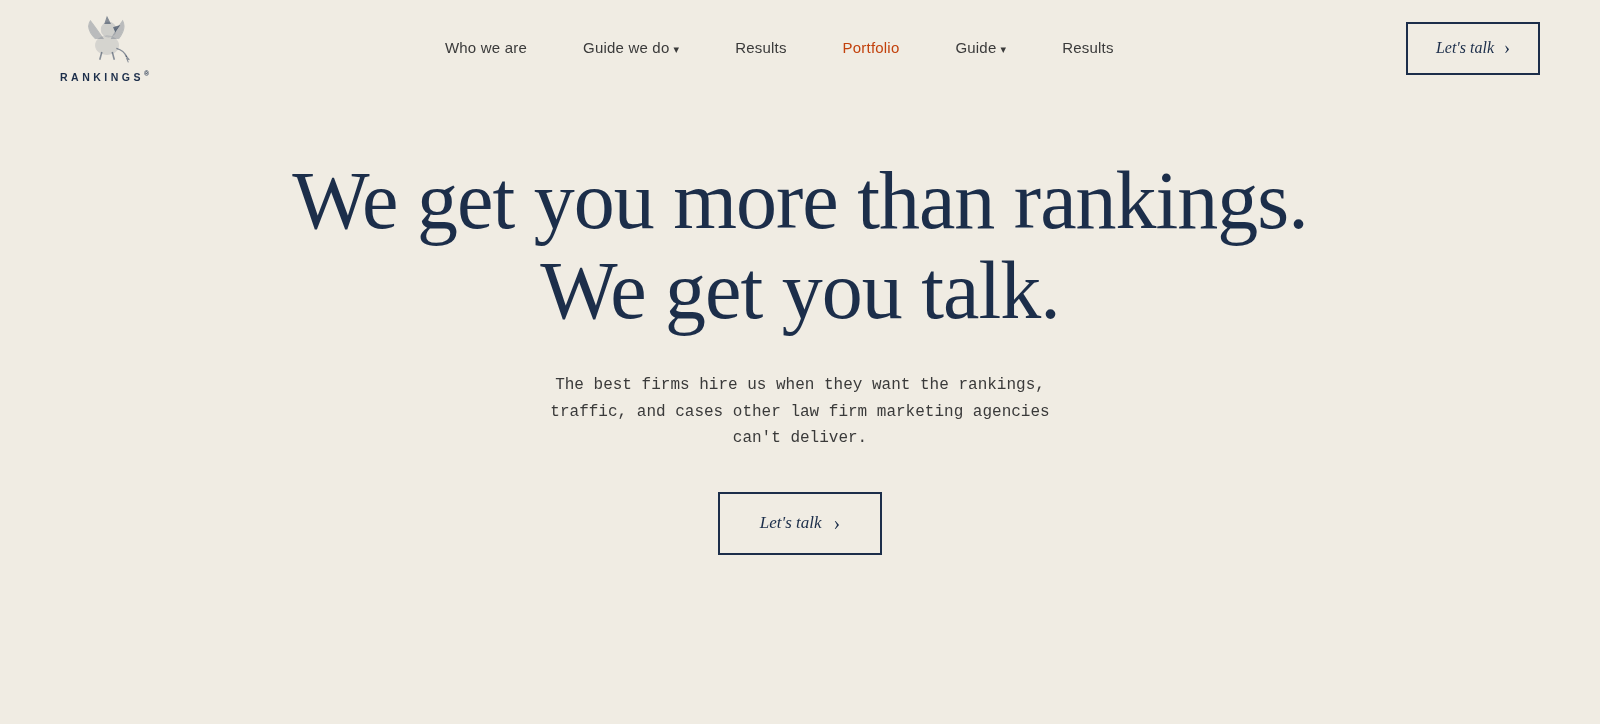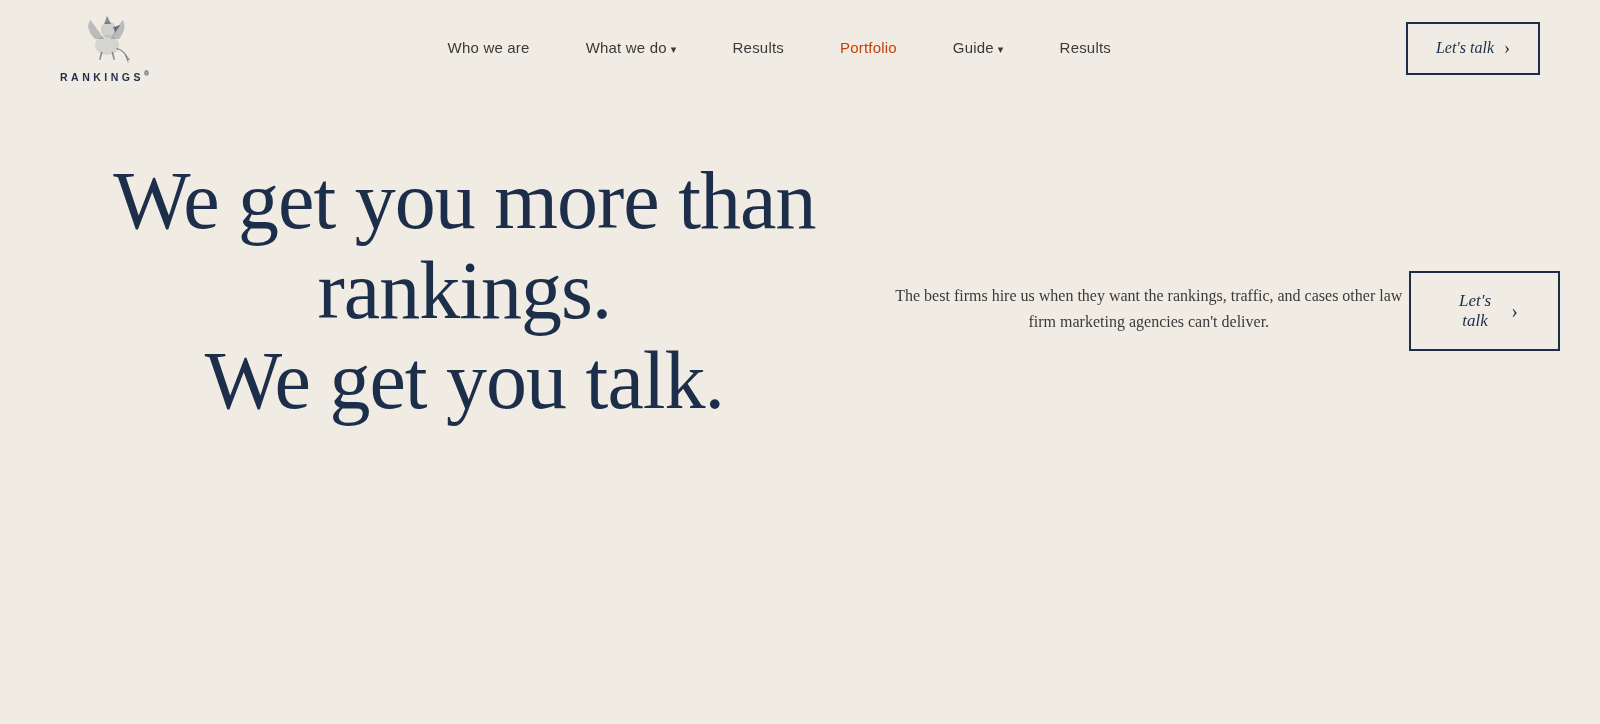--- a/index.html
+++ b/index.html
@@ -67,39 +67,39 @@
 
     .cta-button .arrow {
       font-size: 18px;
       color: #1c2e4a;
       font-style: normal;
     }
 
     
     .hero {
       display: flex;
-      flex-direction: row;
+      flex-direction: column;
       align-items: center;
       text-align: center;
       padding: 60px 40px 0;
     }
 
     .hero-headline {
       font-family: Georgia, 'Times New Roman', serif;
       font-size: 82px;
       font-weight: 400;
       color: #1c2e4a;
       line-height: 1.1;
       max-width: 1100px;
       letter-spacing: -1px;
     }
 
     .hero-subtext {
       margin-top: 36px;
-      font-family: Liberation Serif, serif;
+      font-family: Liberation Mono, monospace;
       font-size: 16px;
       color: #3a3a3a;
       line-height: 1.65;
       max-width: 520px;
       text-align: center;
     }
 
     .hero-cta {
       margin-top: 40px;
       display: flex;
@@ -164,21 +164,21 @@
       <span>RANKINGS</span><sup style="font-size:7px; vertical-align:super;">®</sup>
     </span>
   </a>
 
   <ul class="nav-links">
     <li>
       <a href="#">Who we are</a>
     </li>
     <li>
       <a href="#">
-        <span>What we do</span><span class="dropdown-arrow">▾</span>
+        <span>Guide we do</span><span class="dropdown-arrow">▾</span>
       </a>
     </li>
     <li>
       <a href="#">Results</a>
     </li>
     <li>
       <a href="#" class="portfolio-link">Portfolio</a>
     </li>
     <li>
       <a href="#">

